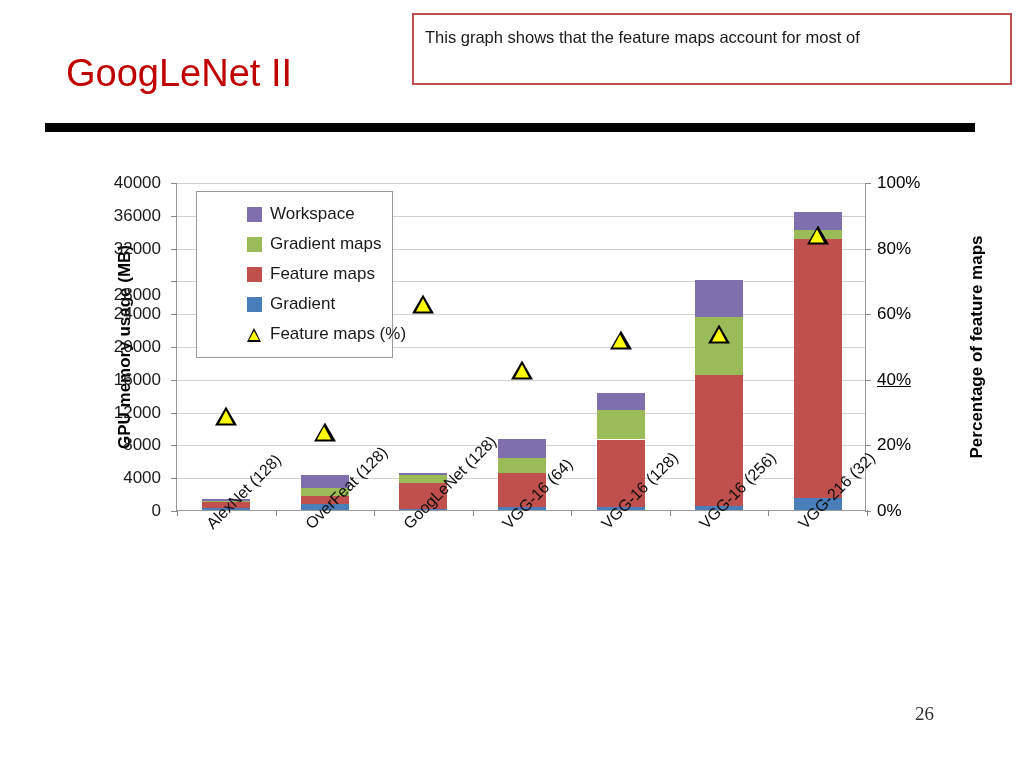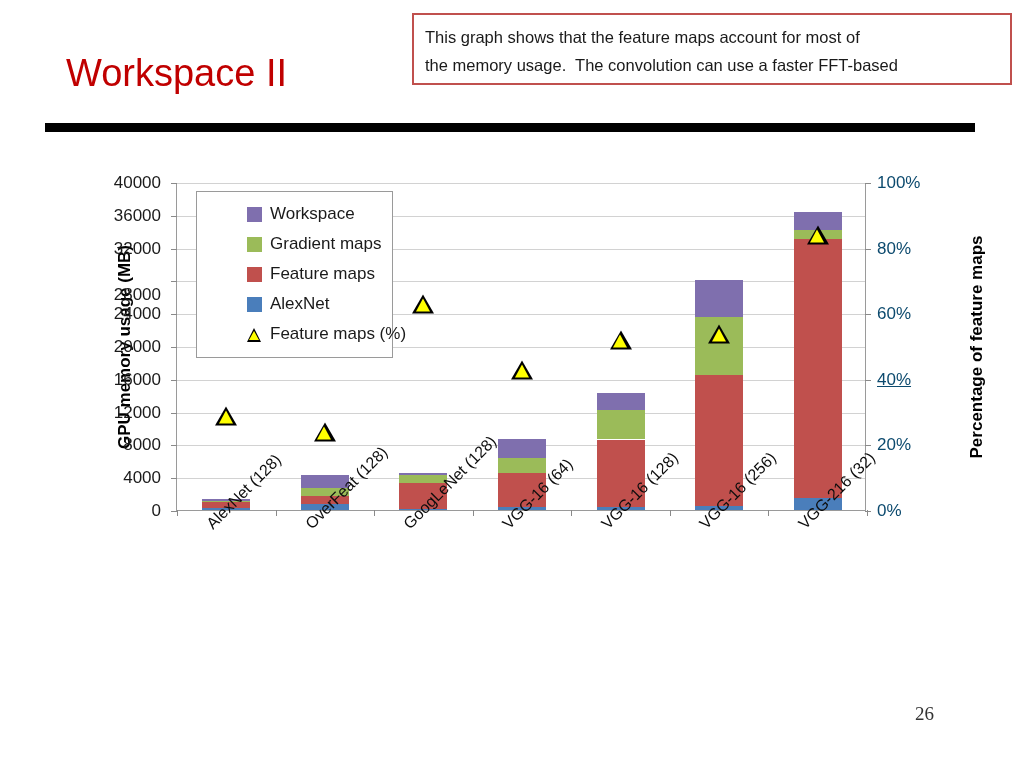--- a/index.html
+++ b/index.html
@@ -90,21 +90,21 @@
     color: #1a1a1a;
     transform: translateY(-50%);
     white-space: nowrap;
   }
   .ylabel-right {
     position: absolute;
     left: 700px;
     width: 80px;
     text-align: left;
     font-size: 17px;
-    color: #0c4a6e;
+    color: #000000;
     transform: translateY(-50%);
     white-space: nowrap;
   }
 
   
   #axis-title-left {
     position: absolute;
     left: -52px; top: 50%;
     transform: translate(-50%, -50%) rotate(-90deg);
     font-size: 17px;
@@ -229,26 +229,25 @@
     font-family: "Liberation Serif", serif;
     font-size: 19px;
     color: #333333;
   }
 </style>
 </head>
 <body>
 
 <div id="slide">
 
-  <div id="slide-title">Workspace II</div>
+  <div id="slide-title">GoogLeNet II</div>
   <div id="title-rule"></div>
 
   <div id="annotation">
     <div class="line">This graph shows that the feature maps account for most of</div>
-    <div class="line">the memory usage.  The convolution can use a faster FFT-based</div>
   </div>
 
   <div id="chart">
     <div id="plot">
       <div id="axis-title-left">GPU memory usage (MB)</div>
       <div id="axis-title-right">Percentage of feature maps</div>
       <div id="grid-layer">
           <div class="gridline" style="top: 295.2px;"></div>
           <div class="gridline" style="top: 262.4px;"></div>
           <div class="gridline" style="top: 229.6px;"></div>
@@ -381,21 +380,21 @@
       <div class="legend-row">
         <span class="swatch" style="background: rgb(155, 187, 89);"></span>
         <span class="legend-label">Gradient maps</span>
       </div>
       <div class="legend-row">
         <span class="swatch" style="background: rgb(192, 80, 77);"></span>
         <span class="legend-label">Feature maps</span>
       </div>
       <div class="legend-row">
         <span class="swatch" style="background: rgb(74, 126, 187);"></span>
-        <span class="legend-label">AlexNet</span>
+        <span class="legend-label">Gradient</span>
       </div>
       <div class="legend-row">
         <span class="sw-tri">
           <i></i>
         </span>
         <span class="legend-label">Feature maps (%)</span>
       </div>
     </div>
 
   <div id="page-number">26</div>

